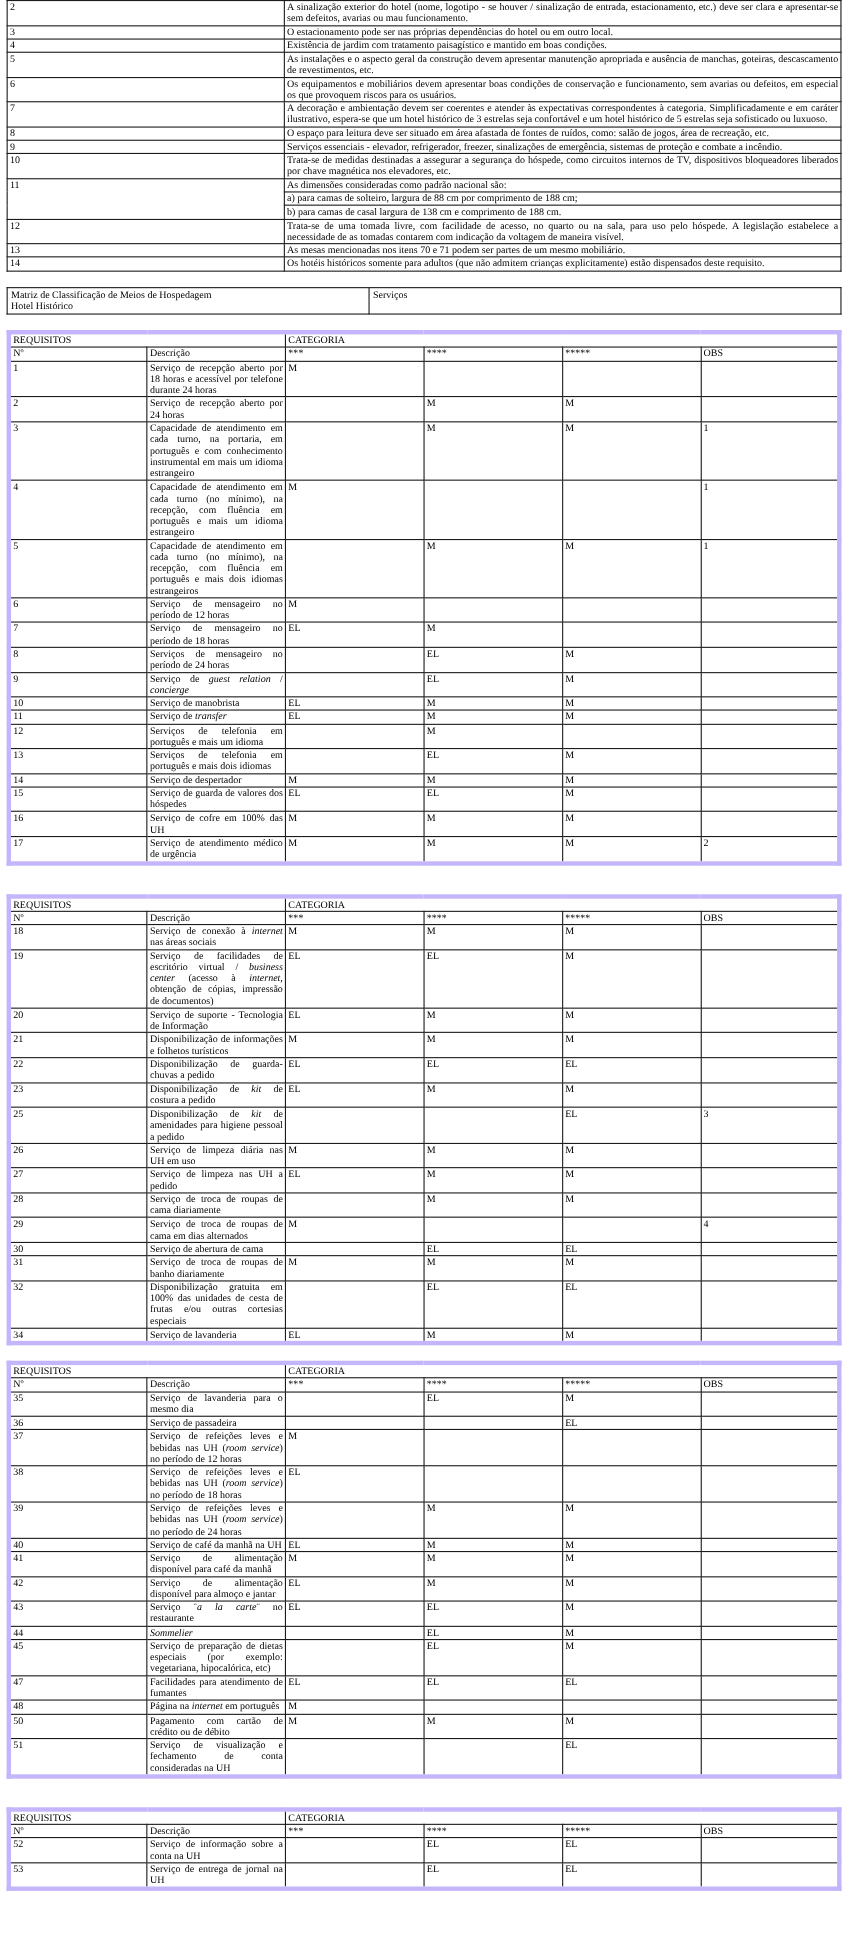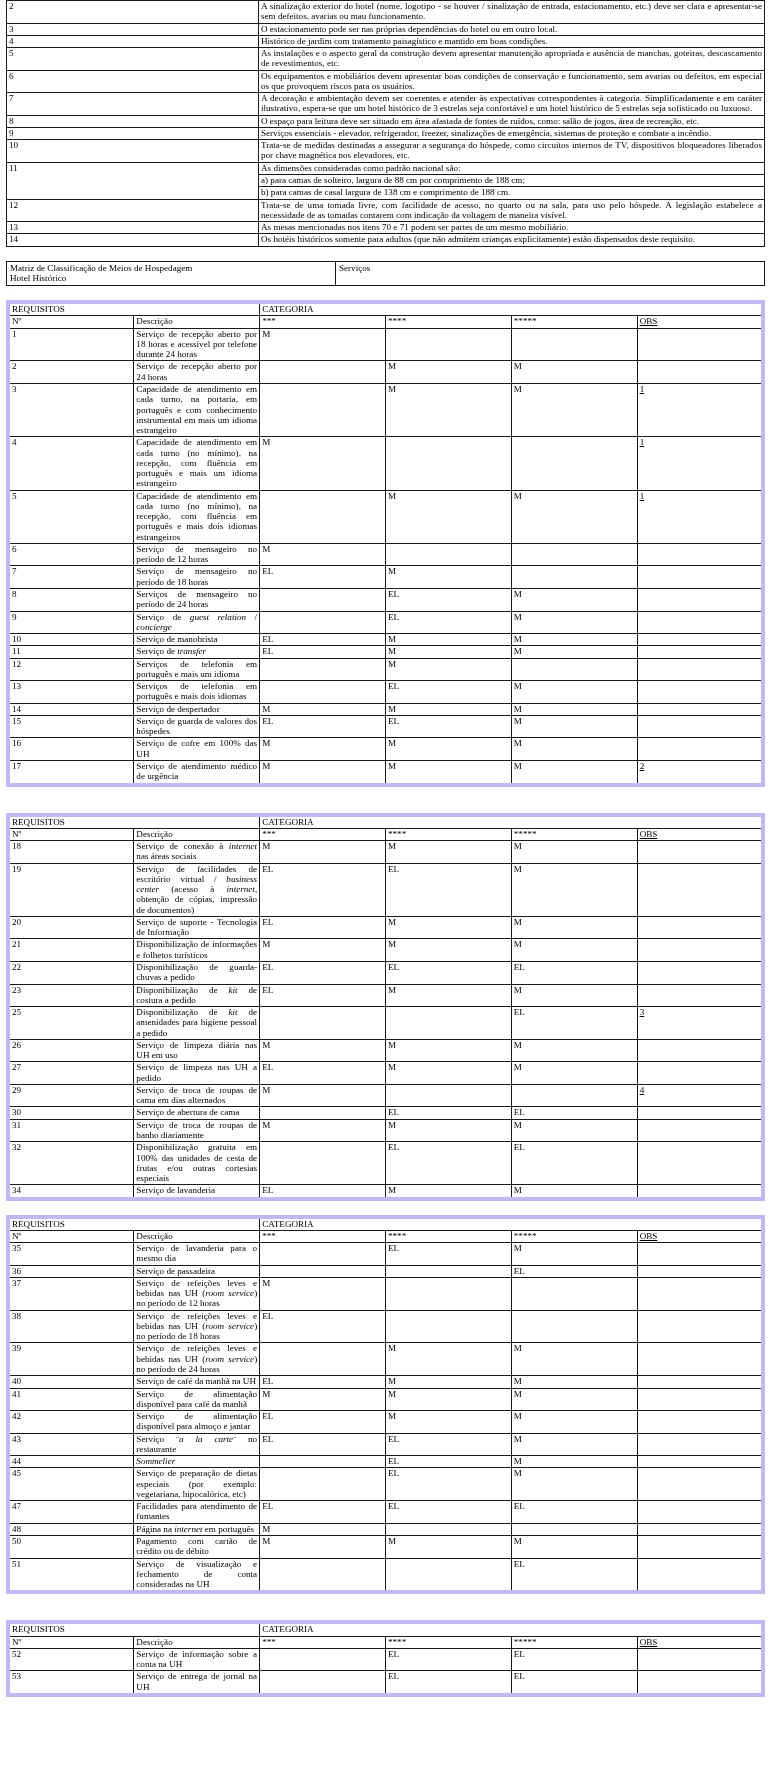--- a/index.html
+++ b/index.html
@@ -59,21 +59,21 @@
     text-align: left;
   }
   table.req-table td.c-num { width: 52px; }
   table.req-table td.c-desc {
     text-align: justify;
     text-justify: inter-word;
   }
   table.req-table td.c-s3 { width: 58px; }
   table.req-table td.c-s4 { width: 58px; }
   table.req-table td.c-s5 { width: 58px; }
-  table.req-table td.c-obs { width: 62px; text-decoration: underline; }
+  table.req-table td.c-obs { width: 62px; }
 
   
   table.req-table.wide td.c-num { width: 52px; }
   table.req-table.wide td.c-desc { width: 163px; }
   table.req-table.wide td.c-s3 { width: 124px; }
   table.req-table.wide td.c-s4 { width: 124px; }
   table.req-table.wide td.c-s5 { width: 139px; }
   table.req-table.wide td.c-obs { width: 110px; }
 
   .hdr-req { }
@@ -90,21 +90,21 @@
       <tr>
         <td class="num">2</td>
         <td class="body">A sinalização exterior do hotel (nome, logotipo - se houver / sinalização de entrada, estacionamento, etc.) deve ser clara e apresentar-se sem defeitos, avarias ou mau funcionamento.</td>
       </tr>
       <tr>
         <td class="num">3</td>
         <td class="body">O estacionamento pode ser nas próprias dependências do hotel ou em outro local.</td>
       </tr>
       <tr>
         <td class="num">4</td>
-        <td class="body">Histórico de jardim com tratamento paisagístico e mantido em boas condições.</td>
+        <td class="body">Existência de jardim com tratamento paisagístico e mantido em boas condições.</td>
       </tr>
       <tr>
         <td class="num">5</td>
         <td class="body">As instalações e o aspecto geral da construção devem apresentar manutenção apropriada e ausência de manchas, goteiras, descascamento de revestimentos, etc.</td>
       </tr>
       <tr>
         <td class="num">6</td>
         <td class="body">Os equipamentos e mobiliários devem apresentar boas condições de conservação e funcionamento, sem avarias ou defeitos, em especial os que provoquem riscos para os usuários.</td>
       </tr>
       <tr>
@@ -401,20 +401,28 @@
         </tr>
       <tr>
           <td class="c-num">27</td>
           <td class="c-desc">Serviço de limpeza nas UH a pedido</td>
           <td class="c-s3">EL</td>
           <td class="c-s4">M</td>
           <td class="c-s5">M</td>
           <td class="c-obs"></td>
         </tr>
       <tr>
+          <td class="c-num">28</td>
+          <td class="c-desc">Serviço de troca de roupas de cama diariamente</td>
+          <td class="c-s3"></td>
+          <td class="c-s4">M</td>
+          <td class="c-s5">M</td>
+          <td class="c-obs"></td>
+        </tr>
+      <tr>
           <td class="c-num">29</td>
           <td class="c-desc">Serviço de troca de roupas de cama em dias alternados</td>
           <td class="c-s3">M</td>
           <td class="c-s4"></td>
           <td class="c-s5"></td>
           <td class="c-obs">4</td>
         </tr>
       <tr>
           <td class="c-num">30</td>
           <td class="c-desc">Serviço de abertura de cama</td>

